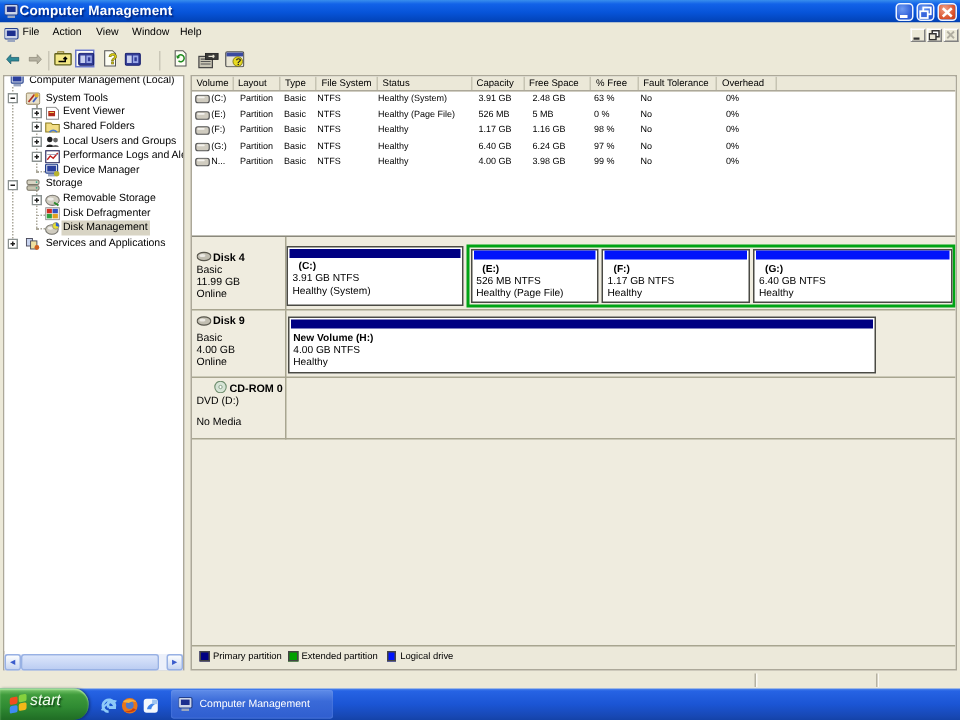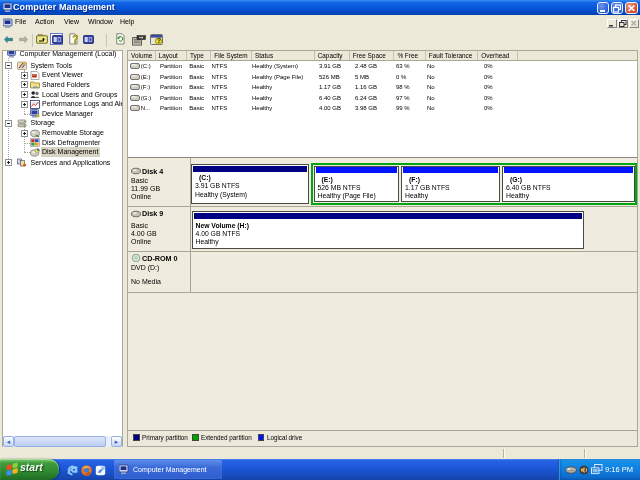--- a/index.html
+++ b/index.html
@@ -35,21 +35,21 @@
 
 #hscroll{left:0px;top:387px;width:119px;height:11px;background:#ECF0FA}
 .sbtn{top:0;width:11px;height:11px;background:linear-gradient(180deg,#fdfefe,#c8d6f2);border:1px solid #98b1e4;border-radius:2px;color:#3a5ccc;font-size:7px;line-height:9px;text-align:center}
 #sthumb{left:11px;top:0;width:92px;height:11px;background:linear-gradient(180deg,#dce6fb,#bccdf2);border:1px solid #98b1e4;border-radius:2px}
 
 #legend{left:0;top:379px;width:509px;height:17px;border-top:1px solid #a8a590;background:#ECE9DA;font-size:6.3px}
 .lsq{top:3px;width:6.5px;height:6.5px;border:1px solid #444}
 
 #taskbar{left:0;top:459px;width:640px;height:21px;background:linear-gradient(180deg,#4f86ee 0%,#2663e4 8%,#1b55d4 50%,#1747b2 90%,#1342a8 100%)}
 #startbtn{left:0;top:0;width:59px;height:21px;border-radius:0 10px 10px 0;background:linear-gradient(180deg,#7fca71 0%,#3f9c3c 20%,#2f8a32 60%,#1f6c24 100%);box-shadow:inset 0 1px 1px #a6e29a, 1px 0 2px rgba(0,0,0,.4)}
-#starttxt{left:20px;top:2px;color:#f4fdf0;font-size:10.5px;font-weight:bold;font-style:italic;text-shadow:1px 1px 1px rgba(10,60,16,0.85)}
+#starttxt{left:20px;top:2px;color:#f4fdf0;font-size:10.5px;font-weight:normal;font-style:italic;text-shadow:1px 1px 1px rgba(10,60,16,0.85)}
 #taskbtn{left:114px;top:1px;width:108px;height:19px;background:linear-gradient(180deg,#5f8ce8,#3a6ad8 40%,#2f5ecf);border-radius:2px;box-shadow:inset 0 0 1px #7aa0f0}
 #tray{left:558px;top:0;width:82px;height:21px;background:linear-gradient(180deg,#30a6f2 0%,#1590e8 12%,#0f7fe0 50%,#0c68c8 95%);box-shadow:inset 2px 0 3px rgba(0,30,90,.45)}
 #traytime{left:47px;top:6px;color:#fff;font-size:7.5px}
 svg{display:block}
 </style></head>
 <body>
 <div id="screen">
 
 <div id="titlebar" class="abs">
   <svg class="abs" style="left:3px;top:2px" width="11" height="11" viewBox="0 0 11 11">
@@ -446,21 +446,21 @@
             </span>
             <b style="font-size:7.2px">Disk 9</b>
           </div>
           <div class="disklabel abs" style="left:3px;top:15.5px">Basic</div>
           <div class="disklabel abs" style="left:3px;top:23.5px">4.00 GB</div>
           <div class="disklabel abs" style="left:3px;top:31.5px">Online</div>
         </div>
         <div class="abs" style="left:0;top:200.5px;width:509px;height:41.5px">
           <div class="abs" style="left:62px;top:0;width:1px;height:41.5px;background:#a8a590"></div>
           <div class="abs" style="left:0;top:40.5px;width:509px;height:1px;background:#a8a590"></div>
-          <div class="abs" style="left:3px;top:2px;display:flex;align-items:flex-start">
+          <div class="abs" style="left:14px;top:2px;display:flex;align-items:flex-start">
             <span style="margin-right:1px">
               <svg width="10" height="8">
                 <circle cx="5" cy="4" r="3.8" fill="#d6e4d6" stroke="#6a8a6a" stroke-width="0.7"></circle>
                 <circle cx="5" cy="4" r="1.1" fill="#fff" stroke="#6a8a6a" stroke-width="0.5"></circle>
               </svg>
             </span>
             <b style="font-size:7.2px">CD-ROM 0</b>
           </div>
           <div class="disklabel abs" style="left:3px;top:12px">DVD (D:)</div>
           <div class="disklabel abs" style="left:3px;top:19px"></div>
@@ -541,36 +541,15 @@
       </svg>
 
   <div id="taskbtn" class="abs"></div>
   <svg class="abs" style="left:119px;top:5px" width="11" height="11" viewBox="0 0 11 11">
         <rect x="0" y="1" width="9" height="7" rx="1" fill="#cdd5e8" stroke="#23408c" stroke-width="0.8"></rect>
         <rect x="1.6" y="2.4" width="5.8" height="3.6" fill="#1b2f8f"></rect>
         <rect x="2" y="8.4" width="5" height="1.6" fill="#9aa6c0"></rect>
       </svg>
   <div class="abs" style="left:133px;top:7px;font-size:7px;color:#fff">Computer Management</div>
 
-  <div id="tray" class="abs">
-    <div class="abs" style="left:0;top:0;width:1px;height:21px;background:#1a55b0;opacity:.6"></div>
-    <div class="abs" style="left:1px;top:0;width:1px;height:21px;background:#6cc0f8;opacity:.5"></div>
-    <svg class="abs" style="left:7px;top:7px" width="12" height="8">
-          <ellipse cx="6" cy="4" rx="5.5" ry="3.2" fill="#b8b6b0" stroke="#4e4c46" stroke-width="0.9"></ellipse>
-          <ellipse cx="4.6" cy="3" rx="2.4" ry="1.1" fill="#e8e7e3"></ellipse>
-          <path d="M6 1 L6 4 M2 4.8 L10 4.8" stroke="#7a786e" stroke-width="0.7"></path>
-        </svg>
-    <svg class="abs" style="left:21px;top:6px" width="10" height="10">
-          <circle cx="5" cy="5" r="4.6" fill="#3c3c44"></circle>
-          <path d="M2 3.6 L3.8 3.6 L5.6 1.8 L5.6 8.2 L3.8 6.4 L2 6.4 Z" fill="#e8a93c"></path>
-          <path d="M6.8 3 C7.9 4 7.9 6 6.8 7" stroke="#e8e2d0" stroke-width="0.8" fill="none"></path>
-        </svg>
-    <svg class="abs" style="left:33px;top:5px" width="12" height="11">
-          <rect x="3.6" y="0.5" width="7.4" height="5.8" fill="none" stroke="#d6e8f8" stroke-width="1"></rect>
-          <rect x="4.8" y="1.7" width="5" height="3.4" fill="#2e6fd0"></rect>
-          <rect x="0.5" y="3.8" width="7.4" height="5.8" fill="#1278d8" stroke="#d6e8f8" stroke-width="1"></rect>
-          <rect x="1.7" y="5" width="5" height="3.4" fill="#8cc2ec"></rect>
-        </svg>
-    <div id="traytime" class="abs">9:16 PM</div>
-  </div>
 </div>
 
 </div>
 
 </body></html>

